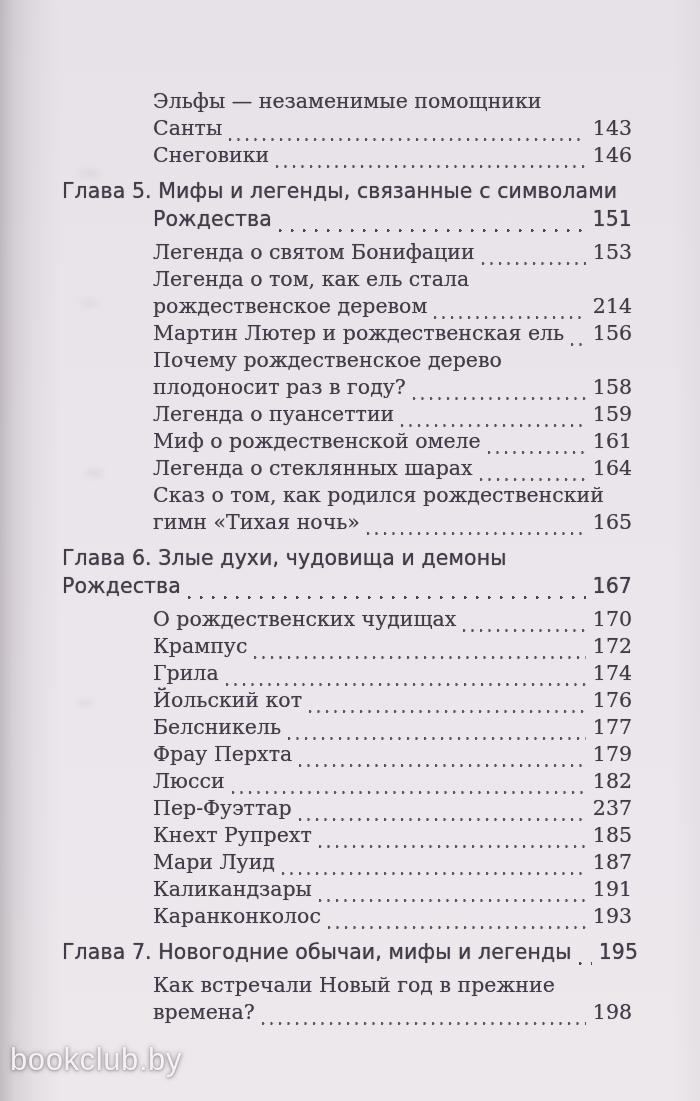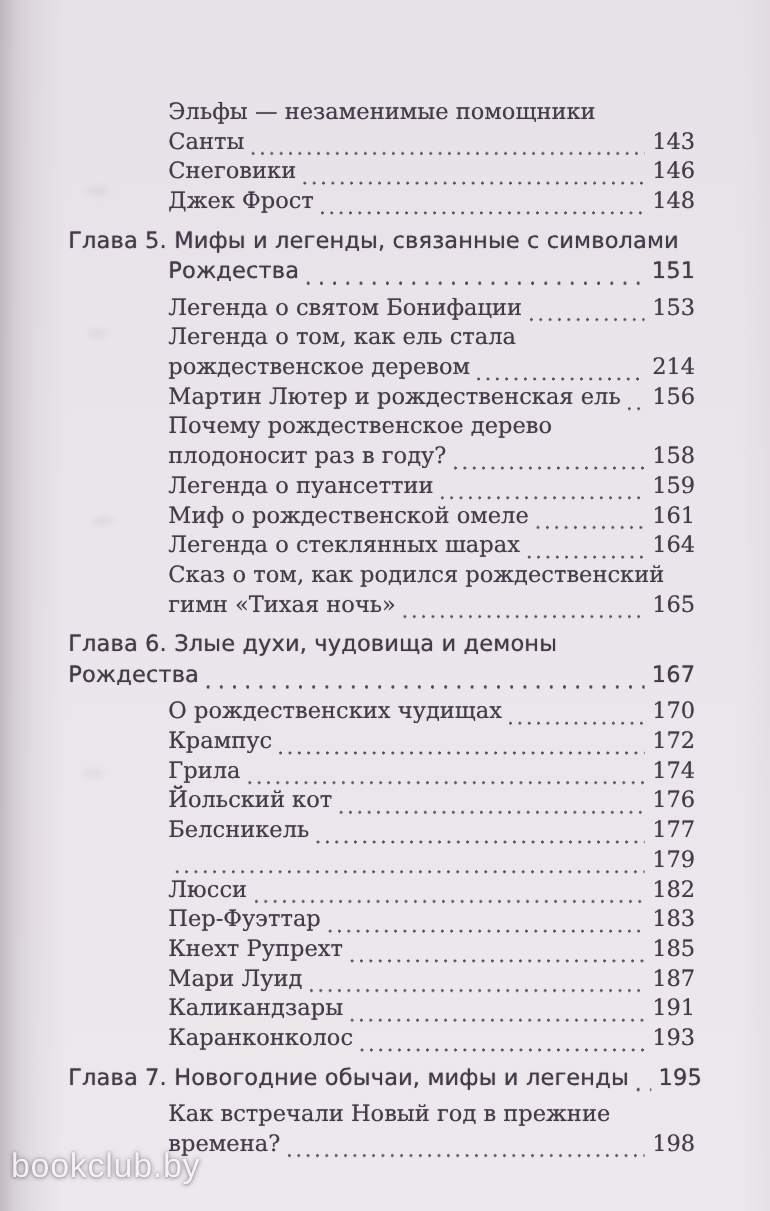--- a/index.html
+++ b/index.html
@@ -83,25 +83,20 @@
           <div class="row entry indent">
             <span class="text">Санты</span>
             <span class="leader"></span>
             <span class="pg">143</span>
           </div>
           <div class="row entry indent">
             <span class="text">Снеговики</span>
             <span class="leader"></span>
             <span class="pg">146</span>
           </div>
-          <div class="row entry indent">
-            <span class="text">Джек Фрост</span>
-            <span class="leader"></span>
-            <span class="pg">148</span>
-          </div>
         </div>
       </section>
       <section class="toc-section gap-before">
         <div class="row chapter">
           <span class="text">Глава 5. Мифы и легенды, связанные с символами</span>
         </div>
         <div class="row chapter indent">
           <span class="text">Рождества</span>
           <span class="leader"></span>
           <span class="pg">151</span>
@@ -187,32 +182,33 @@
             <span class="text">Йольский кот</span>
             <span class="leader"></span>
             <span class="pg">176</span>
           </div>
           <div class="row entry indent">
             <span class="text">Белсникель</span>
             <span class="leader"></span>
             <span class="pg">177</span>
           </div>
           <div class="row entry indent">
+            <span class="text">Фрау Перхта</span>
             <span class="leader"></span>
             <span class="pg">179</span>
           </div>
           <div class="row entry indent">
             <span class="text">Люсси</span>
             <span class="leader"></span>
             <span class="pg">182</span>
           </div>
           <div class="row entry indent">
             <span class="text">Пер-Фуэттар</span>
             <span class="leader"></span>
-            <span class="pg">183</span>
+            <span class="pg">237</span>
           </div>
           <div class="row entry indent">
             <span class="text">Кнехт Рупрехт</span>
             <span class="leader"></span>
             <span class="pg">185</span>
           </div>
           <div class="row entry indent">
             <span class="text">Мари Луид</span>
             <span class="leader"></span>
             <span class="pg">187</span>

